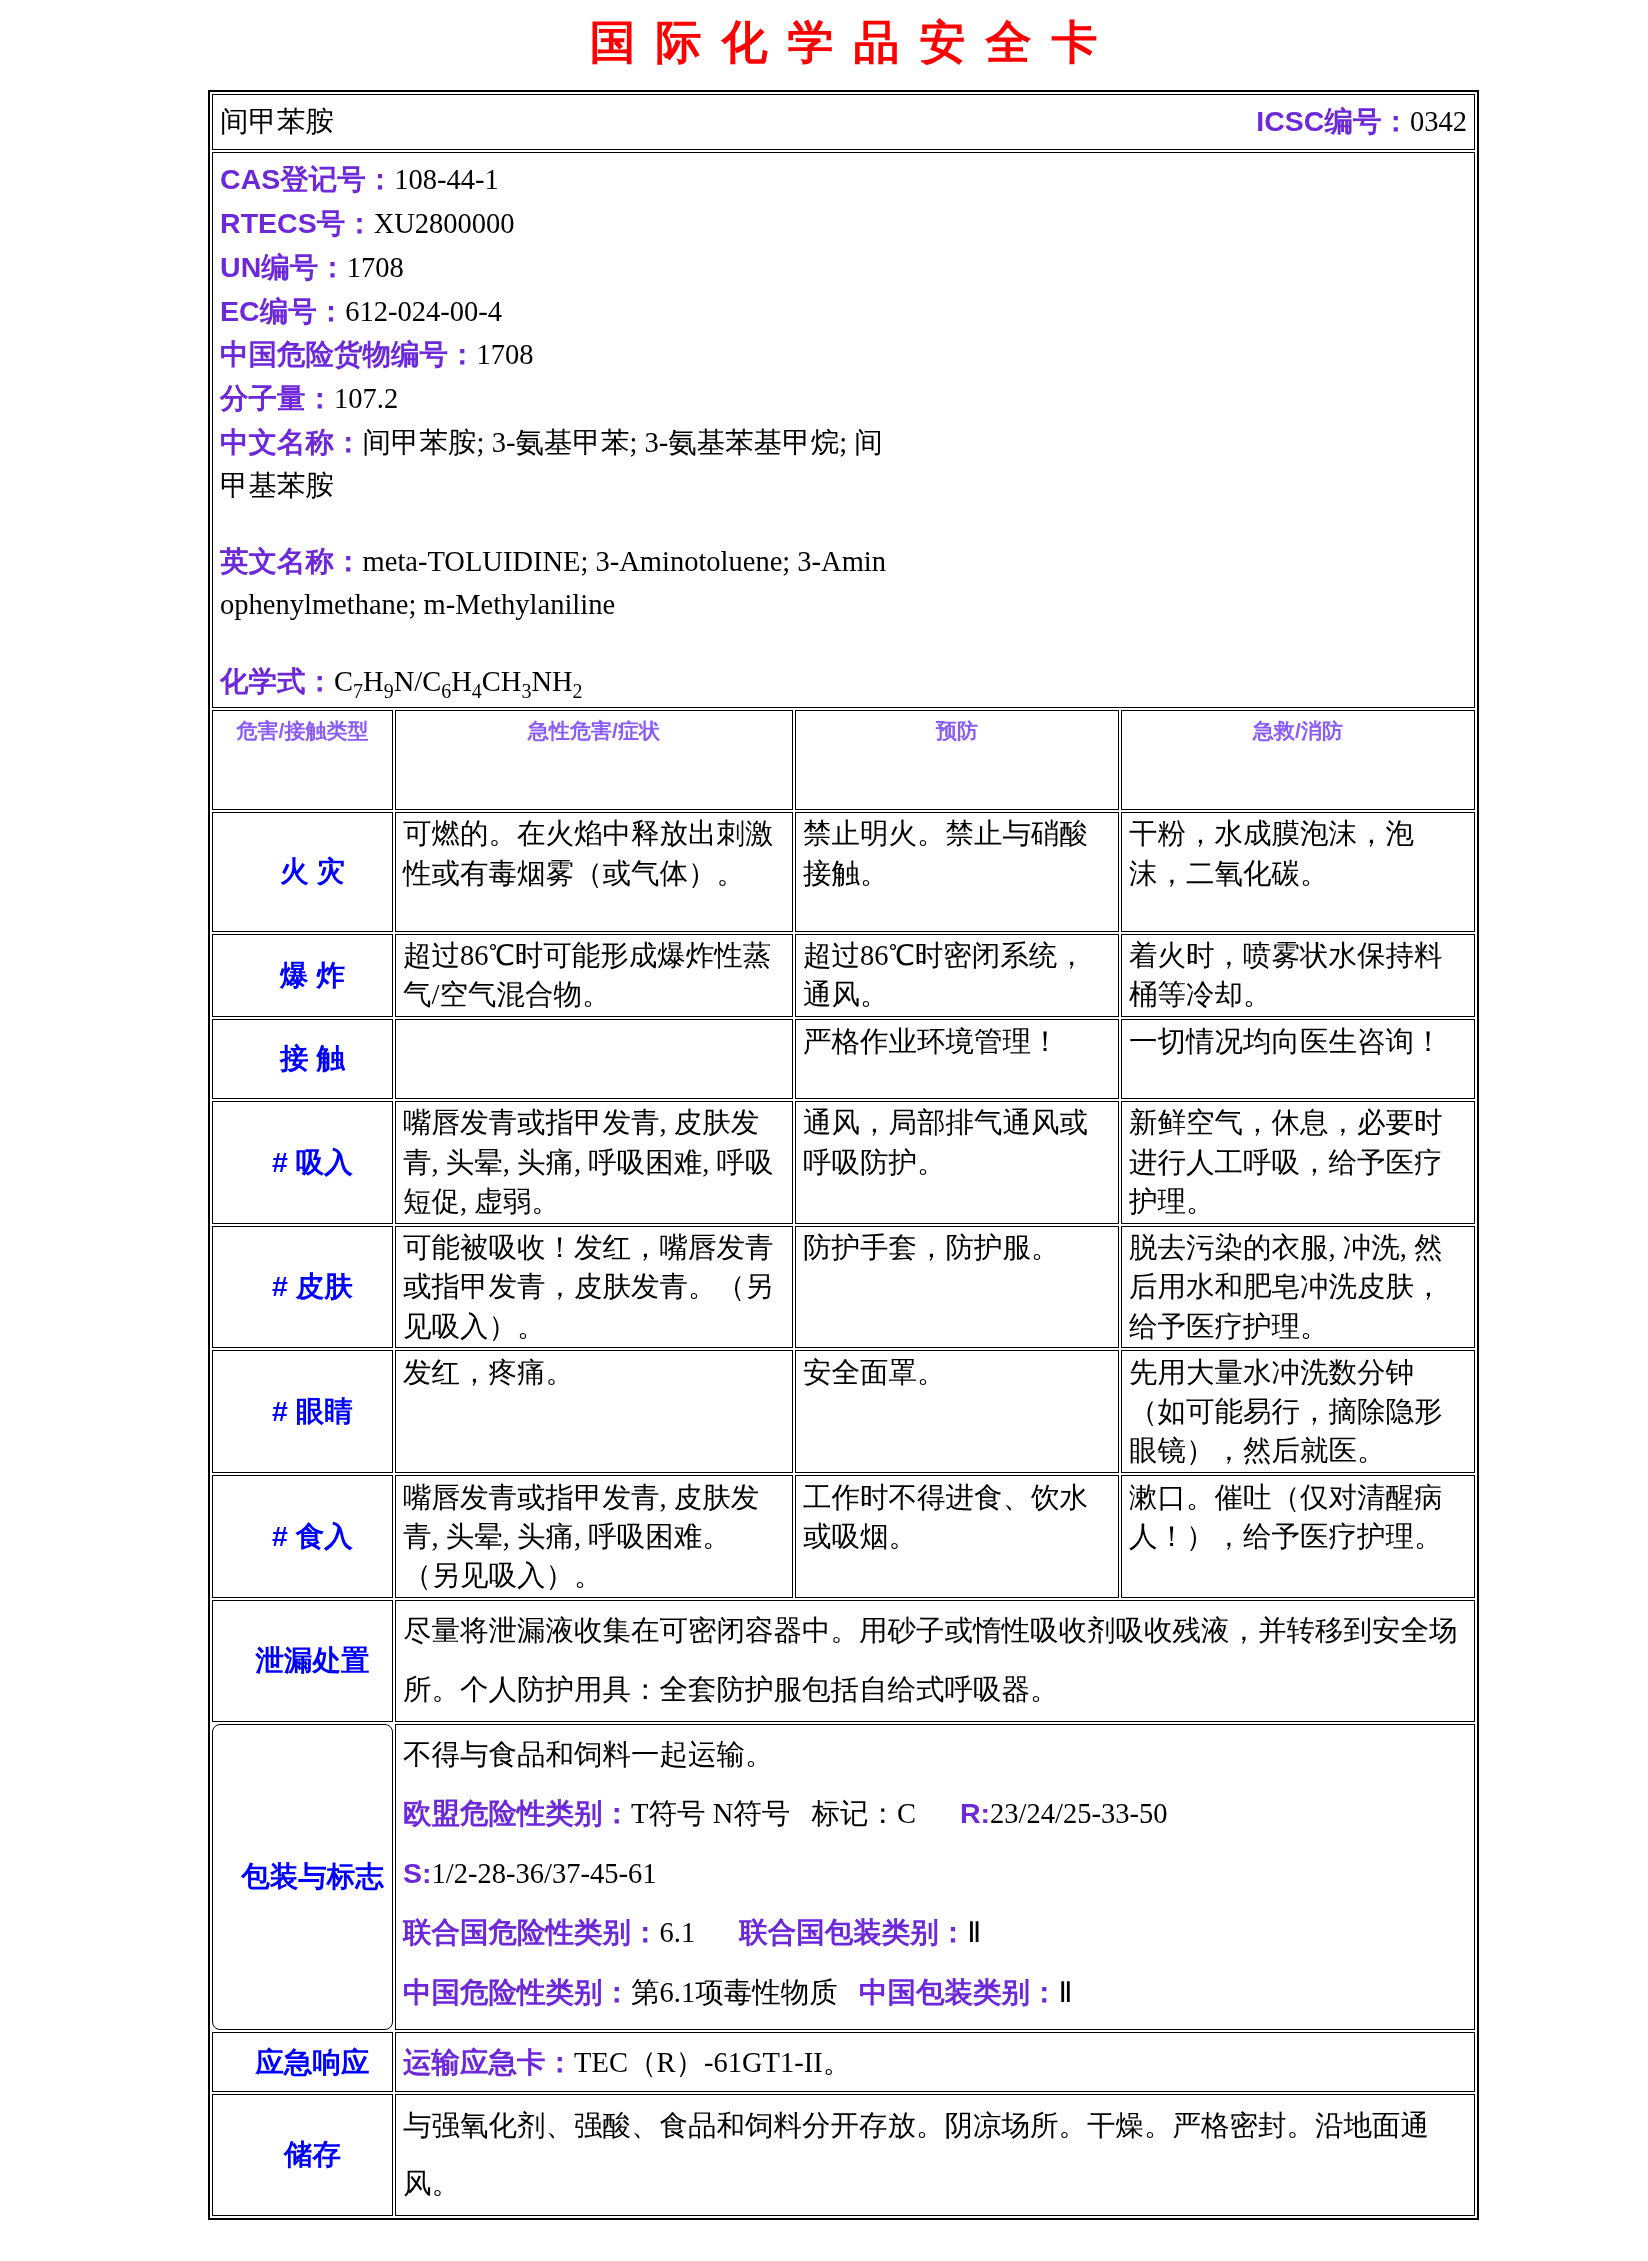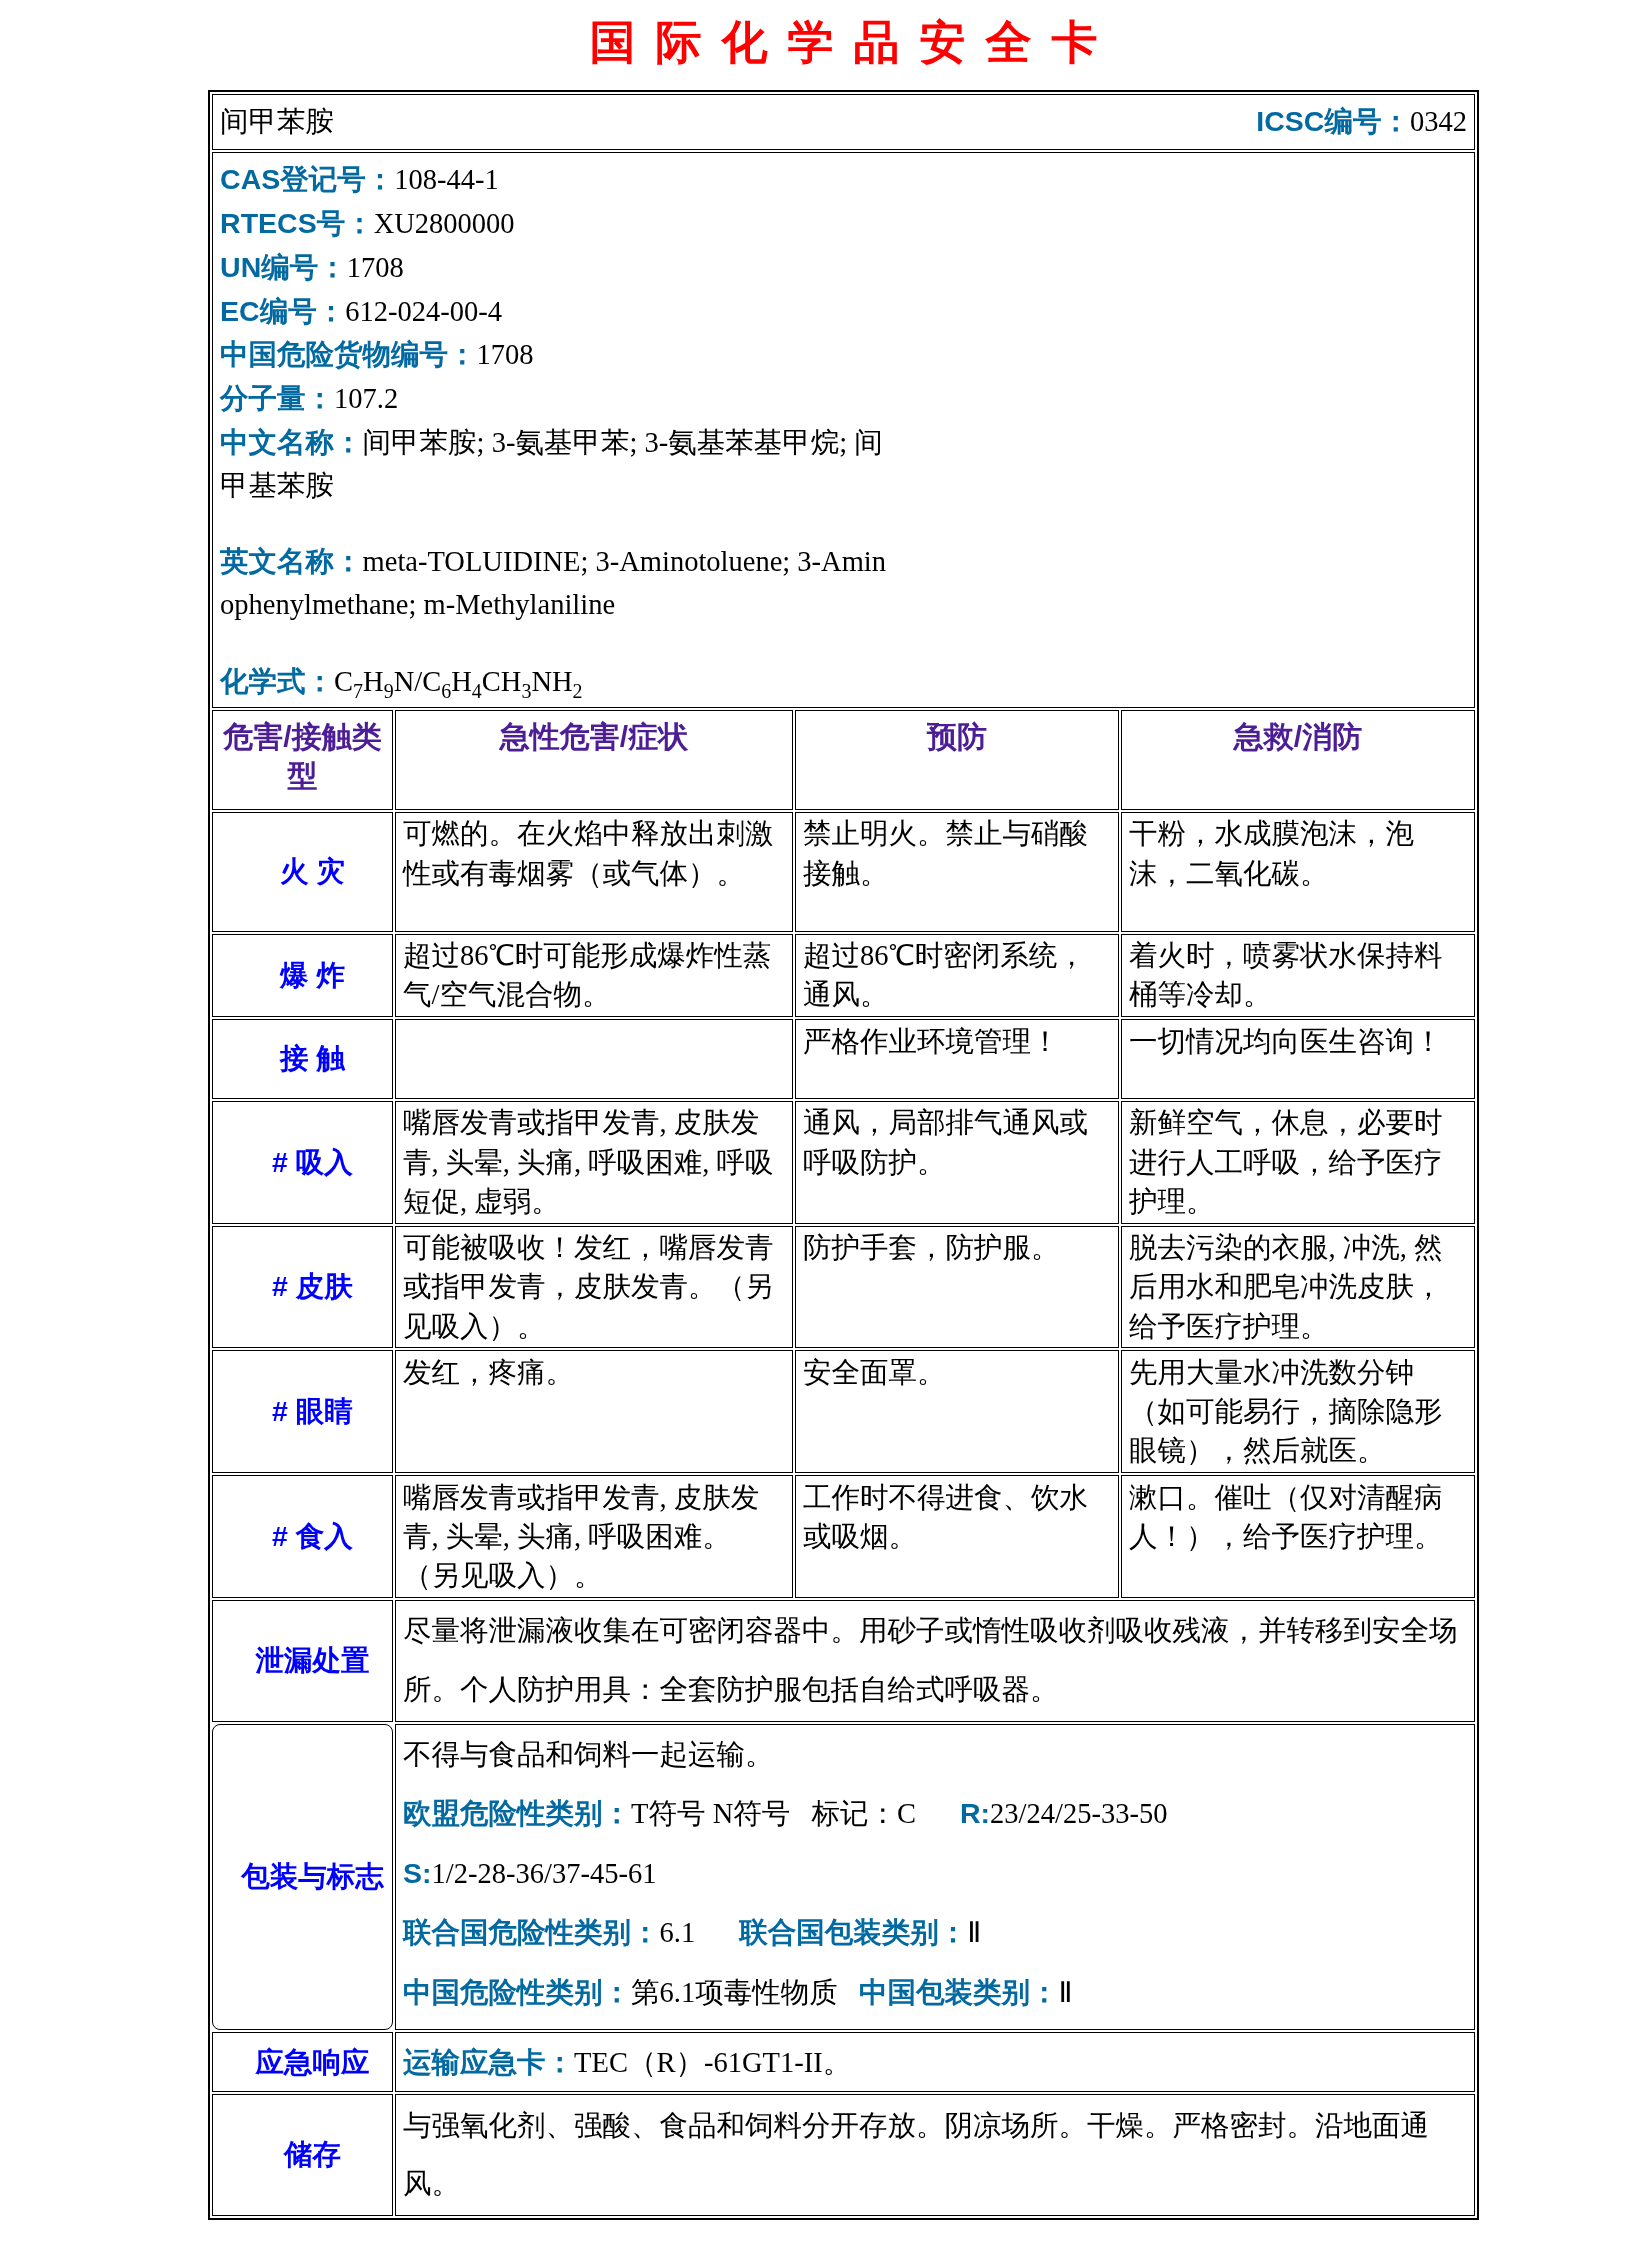--- a/index.html
+++ b/index.html
@@ -39,44 +39,44 @@
     border: 1.4px solid #000000;
     background: #ffffff;
     padding: 1.4px 7.1px;
     vertical-align: top;
     font-size: 28.5px;
     line-height: 1.38;
     word-break: break-all;
     overflow: hidden;
   }
   .blue-label {
-    color: #0369a1;
+    color: #6d28d9;
     font-family: "Liberation Sans", sans-serif;
     font-weight: bold;
   }
   .head-row-inner {
     display: flex;
     justify-content: space-between;
     align-items: center;
     height: 100%;
   }
   .info-flex { display: flex; padding-top: 4.3px; flex-direction: column; }
   .info-left { width: 46%; }
   .info-left .info-line { line-height: 1.5; white-space: nowrap; }
   .info-right { width: 54%; }
   .info-para { margin: 0 0 33px 0; line-height: 1.5; }
   .info-para:last-child { margin-bottom: 0; }
   .col-header {
     text-align: center;
     vertical-align: top;
     padding-top: 5.7px;
-    color: #4c1d95;
+    color: #8b5cf6;
     font-family: "Liberation Sans", sans-serif;
     font-weight: bold;
-    font-size: 30px;
+    font-size: 21px;
     line-height: 1.3;
   }
   .row-label {
     text-align: center;
     vertical-align: middle;
     color: #0000ff;
     font-family: "Liberation Sans", sans-serif;
     font-weight: bold;
     font-size: 28.5px;
     padding-left: 27px;

